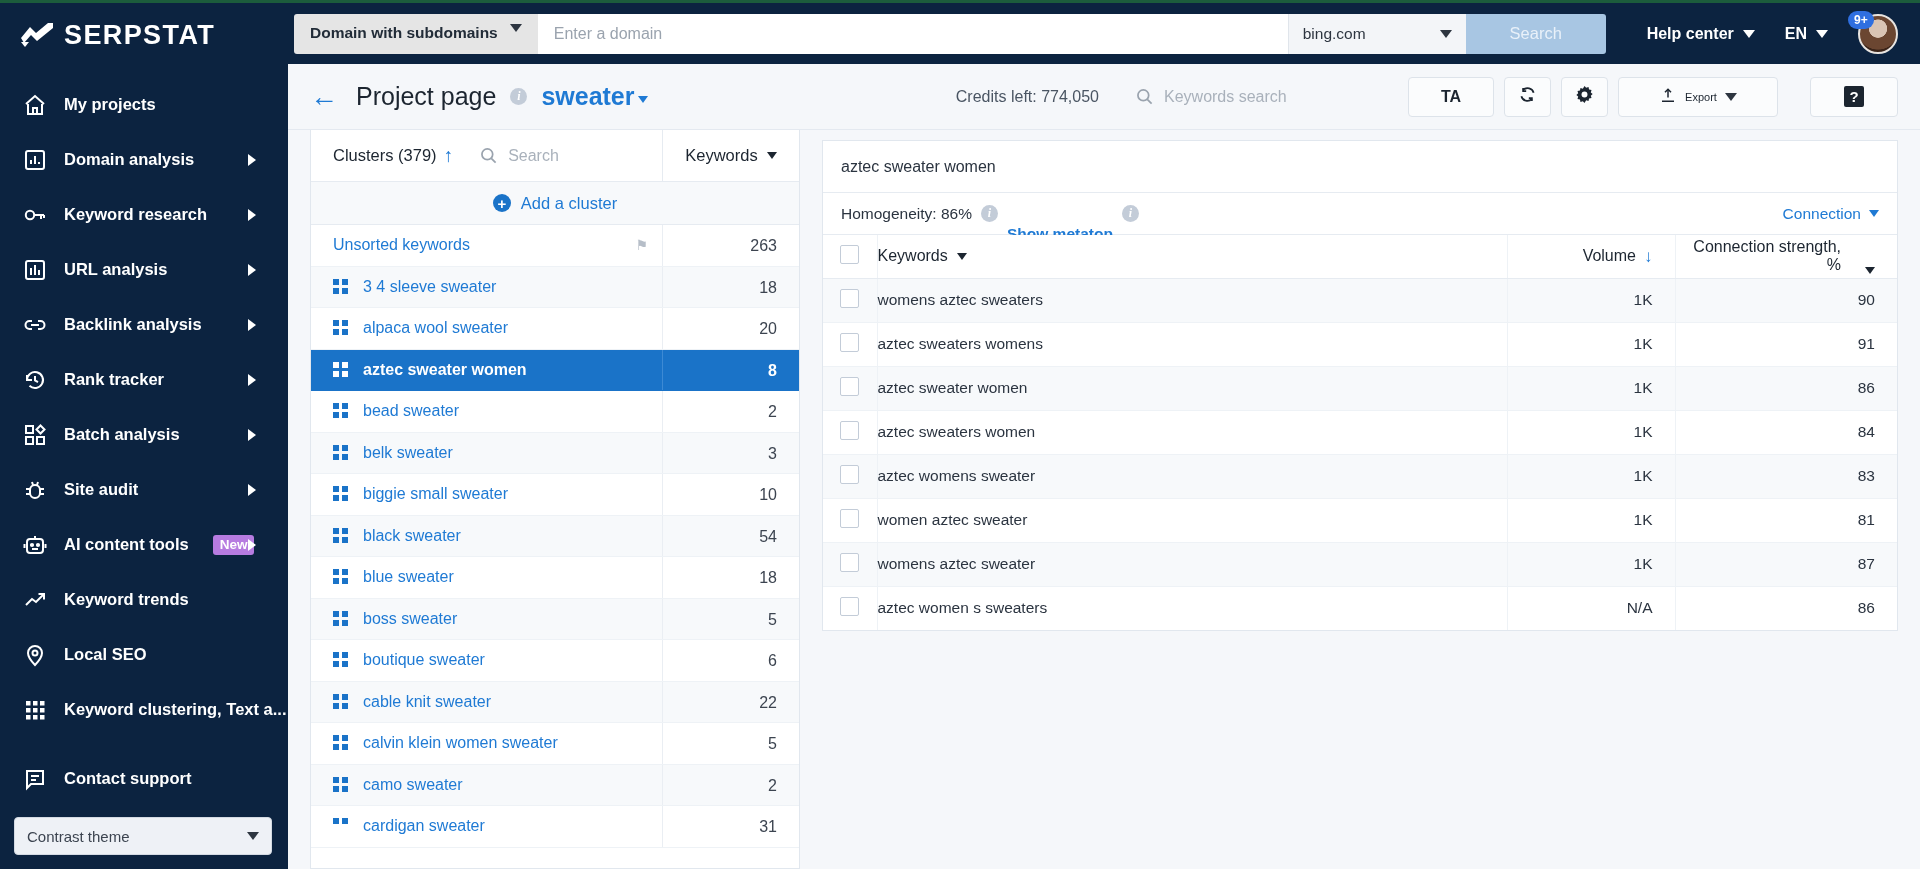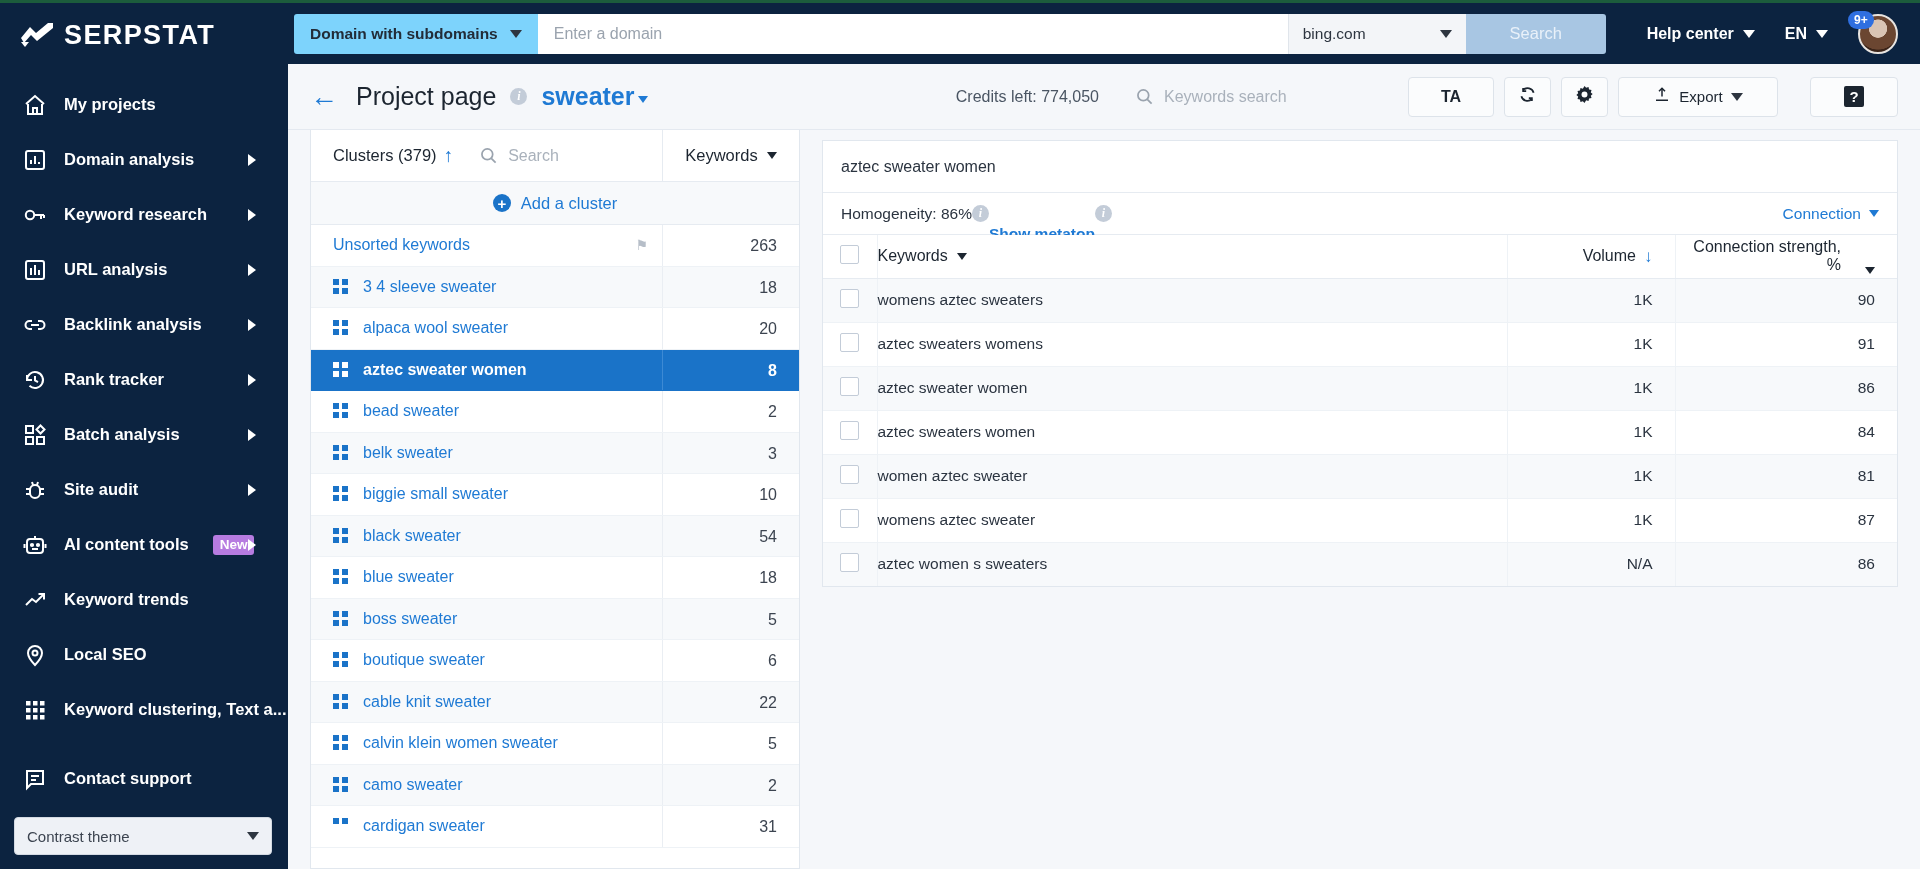--- a/index.html
+++ b/index.html
@@ -73,23 +73,23 @@
   .topbar {
     height: 64px; flex: 0 0 64px;
     background: #0c2340;
     border-top: 3px solid #1c5c3c;
     display: flex; align-items: center;
     padding: 0 22px 0 6px;
     gap: 0;
   }
   .search-shell { display: flex; align-items: center; height: 40px; margin-left: 0; }
   .sel-domain {
-    height: 40px; background: #7dd3fc; border-radius: 3px 0 0 3px;
-    display: flex; align-items: center; gap: 12px;
-    padding: 4px 16px; color: #222c38; font-size: 15.5px; font-weight: bold;
+    height: 40px; background: #e5e5e5; border-radius: 3px 0 0 3px;
+    display: flex; gap: 12px;
+    padding: 10px 16px; color: #222c38; font-size: 15.5px; font-weight: bold;
     cursor: pointer; white-space: nowrap;
   }
   .caret-dark {
     width: 0; height: 0;
     border-top: 8px solid #2d3540;
     border-left: 6px solid transparent;
     border-right: 6px solid transparent;
   }
   .domain-input {
     width: 750px; height: 40px;
@@ -170,21 +170,21 @@
   .kw-search input::placeholder { color: #a9b1bb; }
   .tool-group { display: flex; align-items: flex-start; gap: 10px; margin-left: 20px; }
   .tool-btn {
     height: 40px; min-width: 44px; background: #fbfcfd;
     border: 1px solid #dde3ea; border-radius: 4px;
     display: flex; align-items: center; justify-content: center;
     cursor: pointer; color: #1c2530; font-size: 16px; font-weight: bold;
     padding: 0 12px; gap: 8px;
   }
   .tool-btn.ta { width: 86px; }
-  .tool-btn.export { width: 160px; font-weight: normal; font-size: 15px; }
+  .tool-btn.export { width: 160px; font-weight: normal; font-size: 11px; }
   .tool-btn.help { width: 88px; margin-left: 22px; }
   .qmark {
     background: #1c2530; color: #fff; font-weight: bold; font-size: 15px;
     width: 20px; height: 21px; border-radius: 2px;
     display: flex; align-items: center; justify-content: center;
   }
 
   
   .content { flex: 1; display: flex; padding: 0 22px 0 22px; gap: 22px; overflow: hidden; }
 
@@ -262,21 +262,21 @@
     background: #ffffff; border: 1px solid #e1e7ee;
     display: flex; flex-direction: column;
   }
   .kw-title-bar {
     height: 52px; display: flex; align-items: center;
     padding-left: 18px; font-size: 16px; color: #2b3440;
     border-bottom: 1px solid #e6ebf1;
   }
   .kw-meta-bar {
     height: 42px; display: flex; align-items: center;
-    padding: 0 18px; border-bottom: 1px solid #e6ebf1;
+    padding: 0 18px; gap: 9px; border-bottom: 1px solid #e6ebf1;
     font-size: 15.5px; color: #2b3440;
   }
   .metatop-link { color: #1f7ad4; font-weight: bold; cursor: pointer; margin-top: 40px; }
   .ops { margin-left: auto; color: #1f7ad4; display: flex; align-items: center; gap: 8px; cursor: pointer; font-size: 15.5px; }
   .caret-blue {
     width: 0; height: 0;
     border-top: 7px solid #1f7ad4;
     border-left: 5.5px solid transparent;
     border-right: 5.5px solid transparent;
   }
@@ -846,20 +846,26 @@
                   <td class="td-cs">86</td>
                 </tr>
                 <tr>
                   <td class="td-chk"><span class="chk"></span></td>
                   <td>aztec sweaters women</td>
                   <td class="td-vol">1K</td>
                   <td class="td-cs">84</td>
                 </tr>
                 <tr>
                   <td class="td-chk"><span class="chk"></span></td>
+                  <td>aztec womens sweater</td>
+                  <td class="td-vol">1K</td>
+                  <td class="td-cs">83</td>
+                </tr>
+                <tr>
+                  <td class="td-chk"><span class="chk"></span></td>
                   <td>women aztec sweater</td>
                   <td class="td-vol">1K</td>
                   <td class="td-cs">81</td>
                 </tr>
                 <tr>
                   <td class="td-chk"><span class="chk"></span></td>
                   <td>womens aztec sweater</td>
                   <td class="td-vol">1K</td>
                   <td class="td-cs">87</td>
                 </tr>

